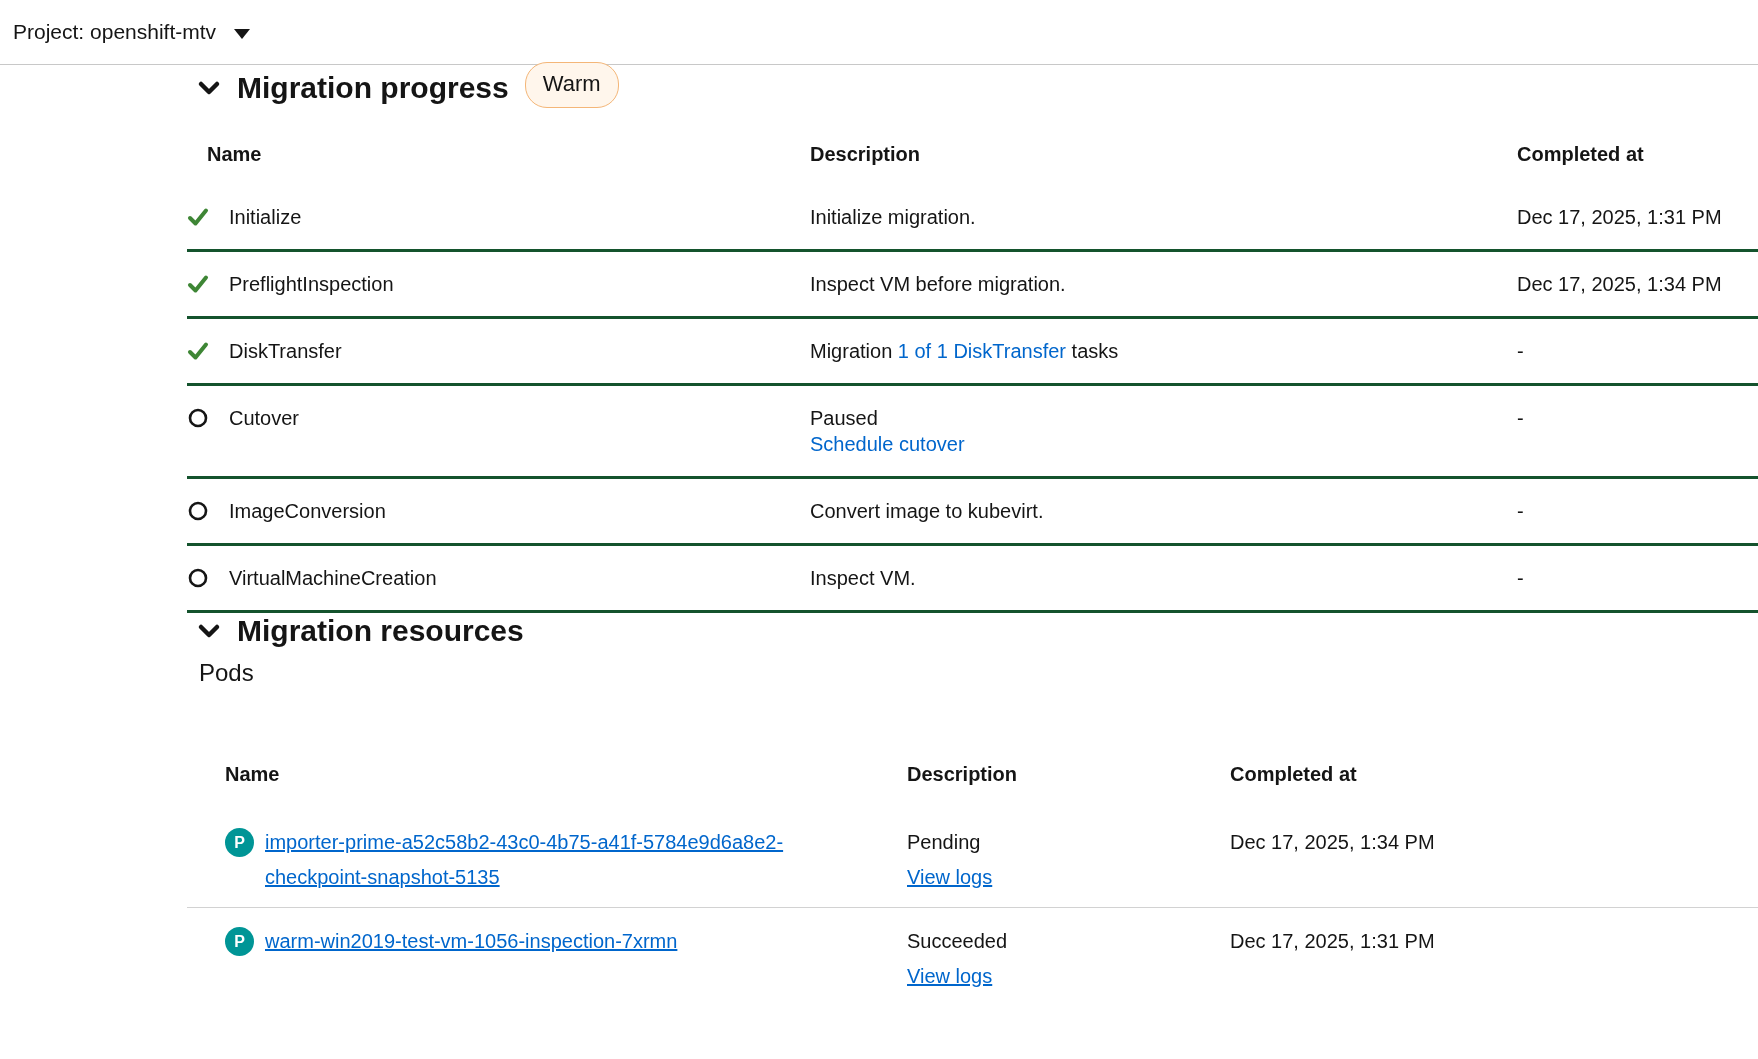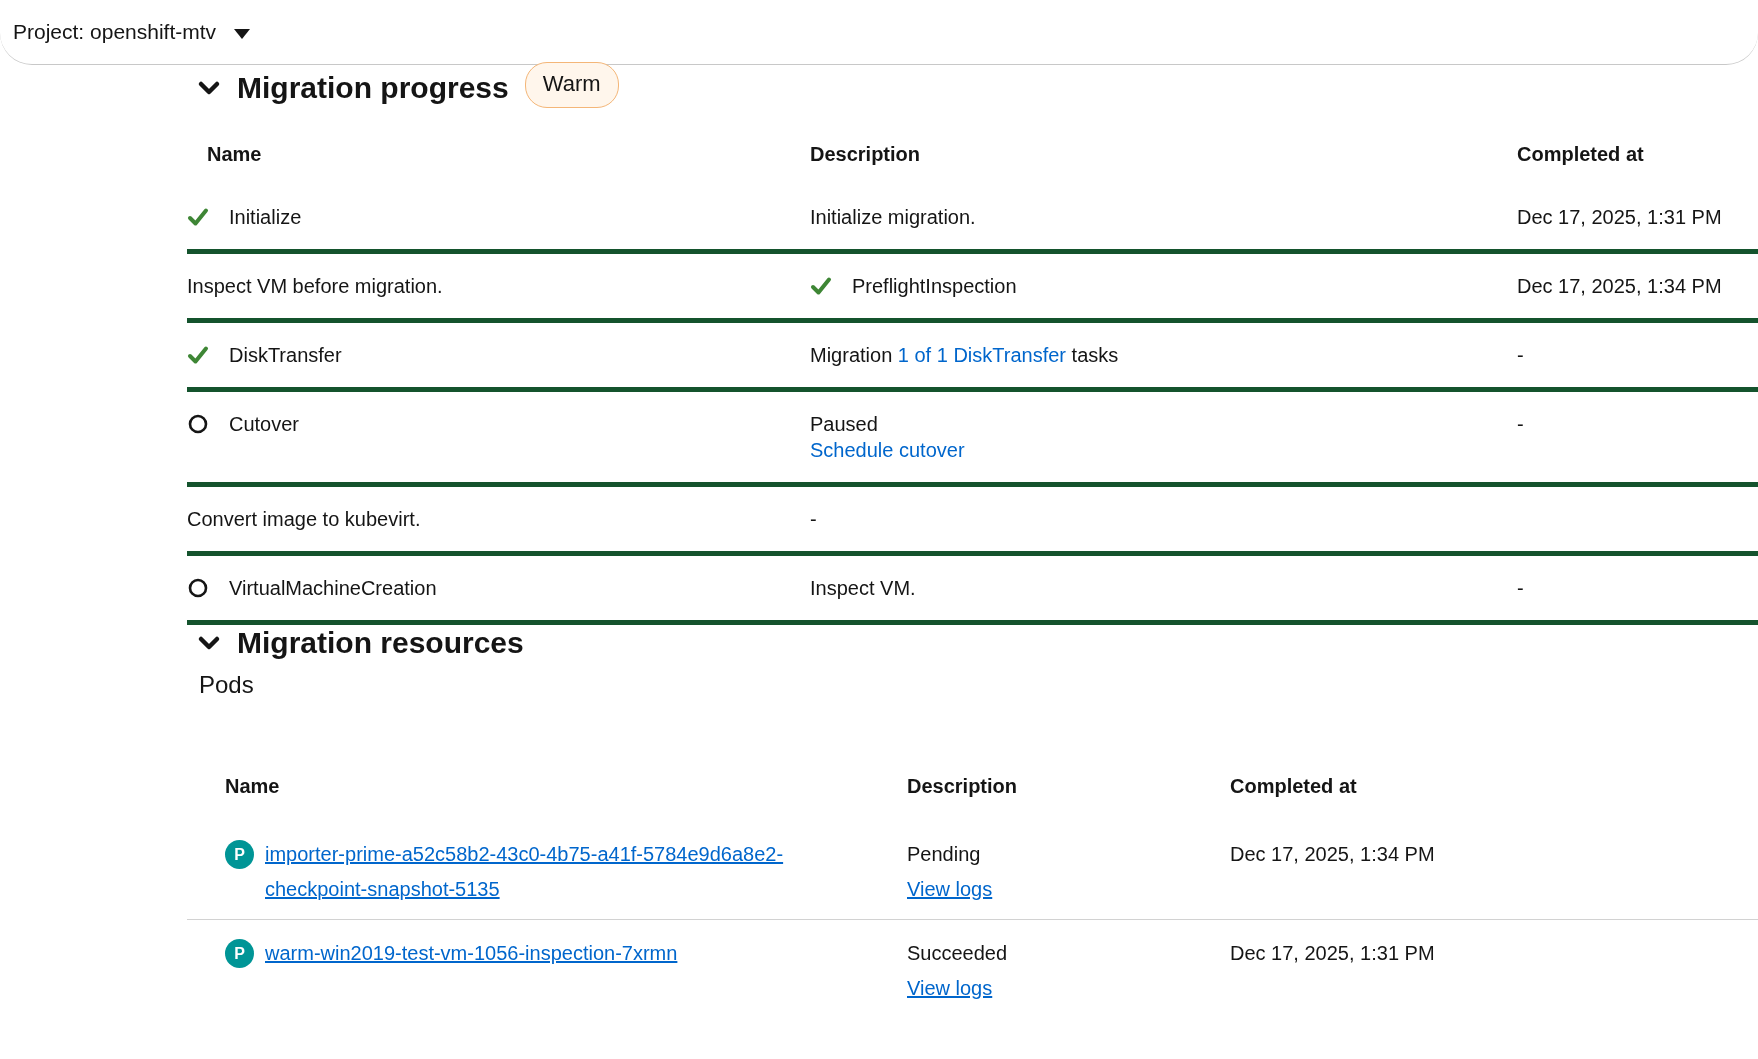--- a/index.html
+++ b/index.html
@@ -1,20 +1,20 @@
 <!DOCTYPE html>
 <html><head>
 <meta charset="utf-8">
 <style>
   html,body{margin:0;padding:0;background:#fff;}
   body{font-family:"Liberation Sans","DejaVu Sans",sans-serif;color:#151515;}
   .page{position:relative;width:1758px;height:1059px;background:#fff;overflow:hidden;}
 
   
-  .topbar{height:64px;display:flex;align-items:center;border-bottom:1px solid #c8c8c8;background:#fff;border-radius:32px;}
+  .topbar{height:64px;display:flex;align-items:center;border-bottom:1px solid #c8c8c8;background:#fff;}
   .project-select{display:flex;align-items:center;margin-left:13px;font-size:21px;cursor:pointer;}
   .caret-down{width:0;height:0;border-left:8px solid transparent;border-right:8px solid transparent;
     border-top:10px solid #151515;margin-left:18px;margin-top:3px;}
 
   
   .content{margin-left:187px;}
 
   h2.section-title{display:flex;align-items:center;margin:0;padding-left:10px;
     font-size:30px;font-weight:600;line-height:36px;letter-spacing:0;}
   h2.section-title .chev{margin-right:16px;display:flex;align-items:center;}
@@ -30,21 +30,21 @@
   .row{display:grid;}
   .t1 .row{grid-template-columns:623px 707px 1fr;}
   .t2 .row{grid-template-columns:720px 323px 1fr;}
   .t1{margin-top:6px;}
   .thead .cell{font-weight:700;font-size:20px;line-height:26px;}
   .t1 .thead .cell{padding:24px 0 18px 0;}
   .t2 .thead .cell{padding:72px 0 16px 0;}
   .t1 .cell:first-child{padding-left:20px;}
   .t2 .cell:first-child{padding-left:38px;}
 
-  .t1 .body-row{border-bottom:5px solid #14532d;}
+  .t1 .body-row{border-bottom:3px solid #14532d;}
   .t1 .body-row .cell{padding:19px 0;font-size:20px;line-height:26px;}
   .name-cell{display:flex;align-items:flex-start;}
   .t1 .name-cell .st-icon{margin-right:20px;margin-top:2px;flex:0 0 auto;display:flex;}
   .sub-link{margin-top:0;}
 
   .t2 .body-row .cell{font-size:20px;line-height:35px;}
   .t2 .body-row .cell{padding-top:22px;padding-bottom:12px;}
   .t2 .body-row.second .cell{padding-top:16px;padding-bottom:0;}
   .t2 .body-row{border-bottom:1px solid #d2d2d2;}
   .t2 .body-row.second{border-bottom:none;}
@@ -97,29 +97,29 @@
                 <path d="M3 12 L8.5 17.5 L19 4.5" stroke="#3e8635" stroke-width="4" stroke-linecap="round" stroke-linejoin="round"></path>
               </svg>
           </span>
           <span>Initialize</span>
         </div>
         <div class="cell">Initialize migration.</div>
         <div class="cell">Dec 17, 2025, 1:31 PM</div>
       </div>
 
       <div class="row body-row">
+        <div class="cell name-cell">
+          <span class="st-icon">
+            <svg width="22" height="22" viewBox="0 0 22 22" fill="none">
+                <path d="M3 12 L8.5 17.5 L19 4.5" stroke="#3e8635" stroke-width="4" stroke-linecap="round" stroke-linejoin="round"></path>
+              </svg>
+          </span>
+          <span>PreflightInspection</span>
+        </div>
         <div class="cell">Inspect VM before migration.</div>
-        <div class="cell name-cell">
-          <span class="st-icon">
-            <svg width="22" height="22" viewBox="0 0 22 22" fill="none">
-                <path d="M3 12 L8.5 17.5 L19 4.5" stroke="#3e8635" stroke-width="4" stroke-linecap="round" stroke-linejoin="round"></path>
-              </svg>
-          </span>
-          <span>PreflightInspection</span>
-        </div>
         <div class="cell">Dec 17, 2025, 1:34 PM</div>
       </div>
 
       <div class="row body-row">
         <div class="cell name-cell">
           <span class="st-icon">
             <svg width="22" height="22" viewBox="0 0 22 22" fill="none">
                 <path d="M3 12 L8.5 17.5 L19 4.5" stroke="#3e8635" stroke-width="4" stroke-linecap="round" stroke-linejoin="round"></path>
               </svg>
           </span>
@@ -141,20 +141,28 @@
           <span>Cutover</span>
         </div>
         <div class="cell">
           <div>Paused</div>
           <div class="sub-link"><a class="lnk">Schedule cutover</a></div>
         </div>
         <div class="cell dash">-</div>
       </div>
 
       <div class="row body-row">
+        <div class="cell name-cell">
+          <span class="st-icon">
+            <svg width="22" height="22" viewBox="0 0 22 22" fill="none">
+                <circle cx="11" cy="11" r="8" stroke="#151515" stroke-width="2.6"></circle>
+              </svg>
+          </span>
+          <span>ImageConversion</span>
+        </div>
         <div class="cell">Convert image to kubevirt.</div>
         <div class="cell dash">-</div>
       </div>
 
       <div class="row body-row">
         <div class="cell name-cell">
           <span class="st-icon">
             <svg width="22" height="22" viewBox="0 0 22 22" fill="none">
                 <circle cx="11" cy="11" r="8" stroke="#151515" stroke-width="2.6"></circle>
               </svg>

